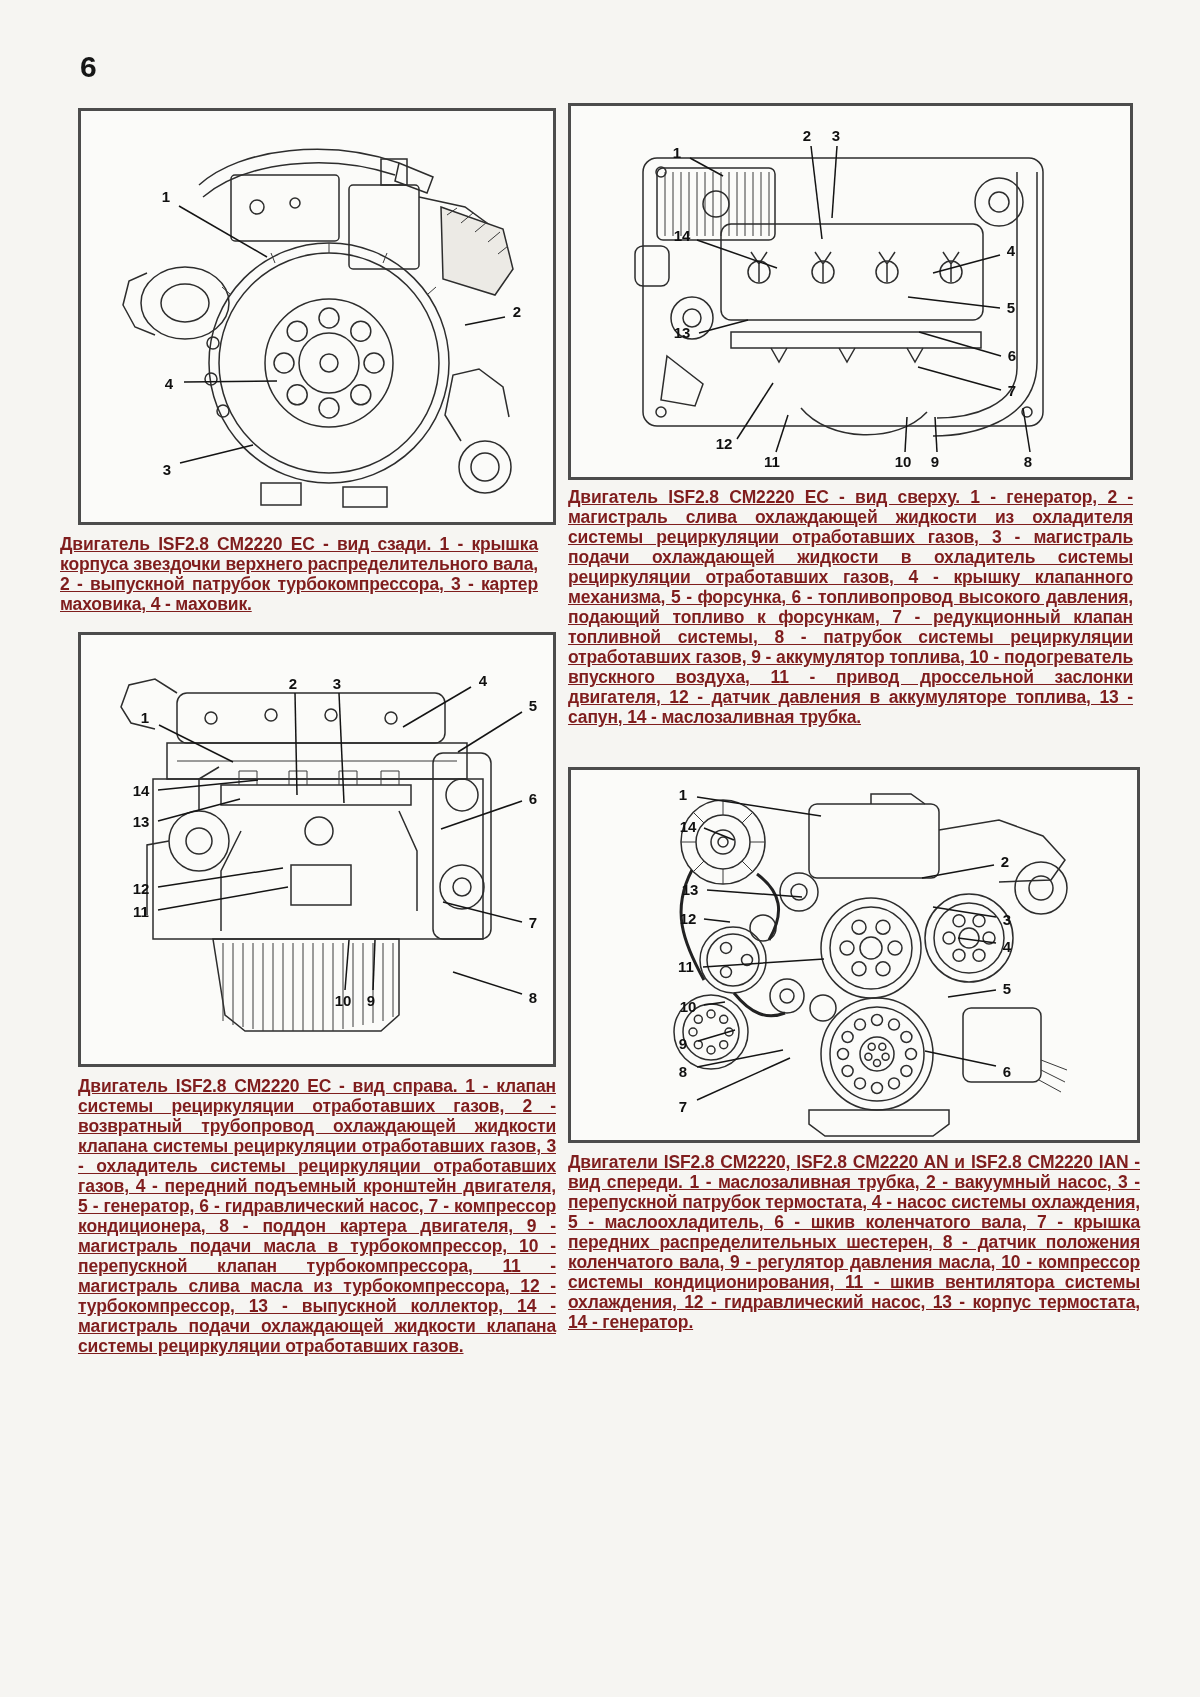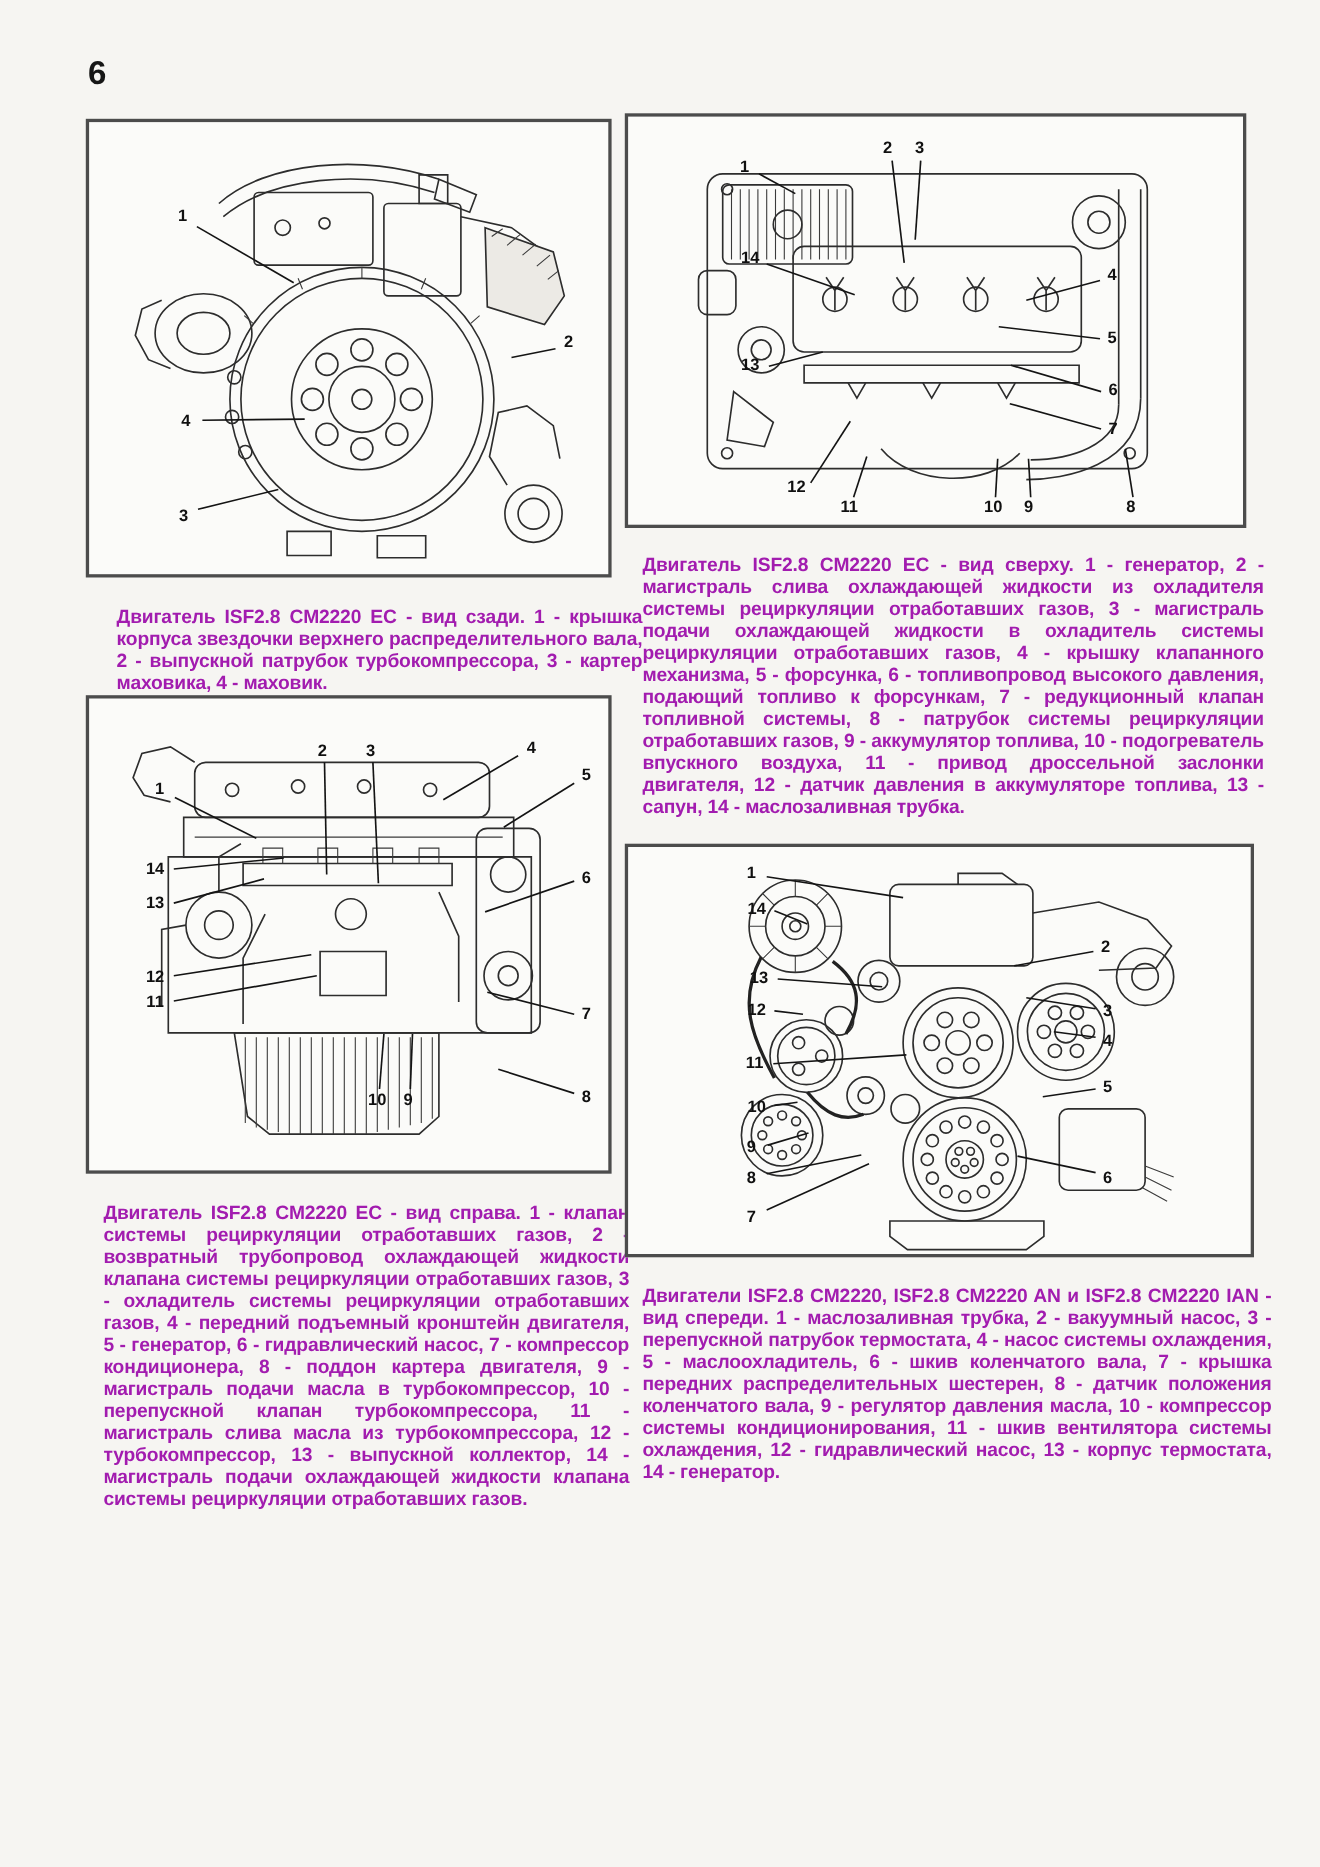--- a/index.html
+++ b/index.html
@@ -13,23 +13,23 @@
     position:absolute;left:80px;top:50px;
     font-size:30px;font-weight:bold;color:#161616;
   }
   .fig{
     position:absolute;border:3px solid #4c4c4c;background:#fbfbf9;
     box-sizing:content-box;
   }
   .fig svg{position:absolute;left:0;top:0;width:100%;height:100%;}
   .art *{vector-effect:non-scaling-stroke;}
   .caption{
-    position:absolute;margin:16px;
+    position:absolute;margin:0;
     font-weight:bold;font-size:17.5px;line-height:20px;
-    text-align:justify;letter-spacing:-0.15px;color:#a21caf;
+    text-align:justify;letter-spacing:-0.15px;color:#7f1d1d;text-decoration:underline;
   }
   .callout-num{
     font-family:"Liberation Sans",sans-serif;
     font-weight:bold;font-size:15px;fill:#101010;
   }
   .callout-line{stroke:#141414;stroke-width:1.5;}
   .ink{stroke:#2d2d2d;fill:none;stroke-width:1.5;}
   .ink-thin{stroke:#3a3a3a;fill:none;stroke-width:1;}
   .ink-belt{stroke:#222;fill:none;stroke-width:3;}
 </style>
@@ -82,21 +82,21 @@
       <line x1="98" y1="95" x2="186" y2="146" class="callout-line"></line>
       <text x="85" y="85" text-anchor="middle" dominant-baseline="central" class="callout-num">1</text>
       <line x1="424" y1="206" x2="384" y2="214" class="callout-line"></line>
       <text x="436" y="200" text-anchor="middle" dominant-baseline="central" class="callout-num">2</text>
       <line x1="103" y1="271" x2="196" y2="270" class="callout-line"></line>
       <text x="88" y="272" text-anchor="middle" dominant-baseline="central" class="callout-num">4</text>
       <line x1="99" y1="352" x2="172" y2="334" class="callout-line"></line>
       <text x="86" y="358" text-anchor="middle" dominant-baseline="central" class="callout-num">3</text>
     </svg>
 </div>
-<p class="caption" style="left:90px;top:534px;width:478px;">Двигатель ISF2.8 CM2220 EC - вид сзади. 1 - крышка корпуса звездочки верхнего распределительного вала, 2 - выпускной патрубок турбокомпрессора, 3 - картер маховика, 4 - маховик.</p>
+<p class="caption" style="left:60px;top:534px;width:478px;">Двигатель ISF2.8 CM2220 EC - вид сзади. 1 - крышка корпуса звездочки верхнего распределительного вала, 2 - выпускной патрубок турбокомпрессора, 3 - картер маховика, 4 - маховик.</p>
 
 <div class="fig" style="left:568px;top:103px;width:559px;height:371px;">
   <svg class="art" viewBox="0 0 559 371">
     <g class="ink">
       <rect x="72" y="52" width="400" height="268" rx="14"></rect>
       <rect x="86" y="62" width="118" height="72" rx="6"></rect>
       <path class="ink-thin" d="M94,66 v64 M102,66 v64 M110,66 v64 M118,66 v64 M126,66 v64 M134,66 v64 M142,66 v64 M150,66 v64 M158,66 v64 M166,66 v64 M174,66 v64 M182,66 v64 M190,66 v64 M198,66 v64"></path>
       <circle cx="145" cy="98" r="13"></circle>
       <rect x="64" y="140" width="34" height="40" rx="8"></rect>
       <rect x="150" y="118" width="262" height="96" rx="10"></rect>

